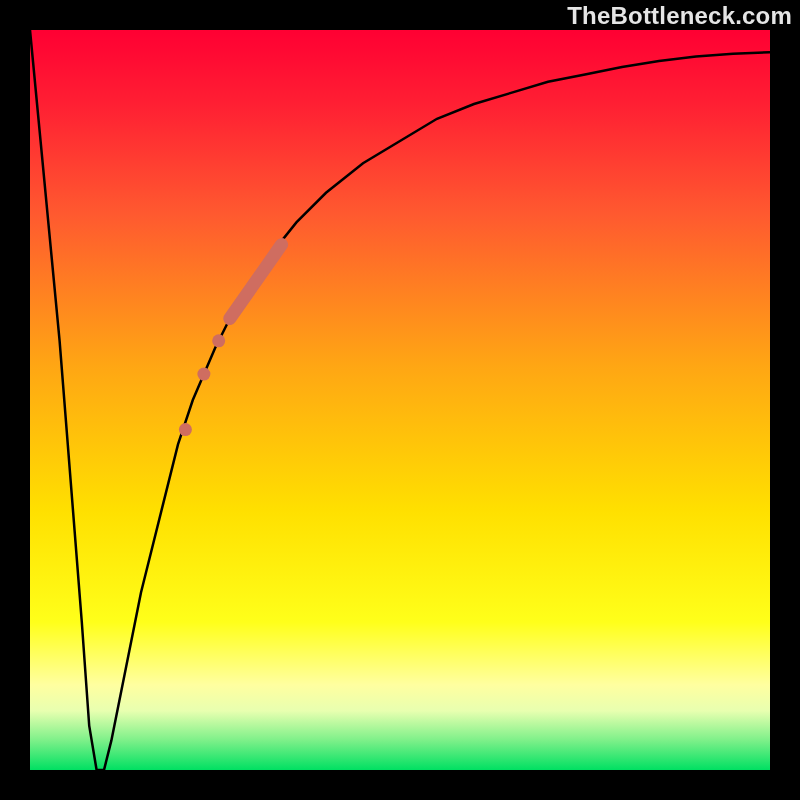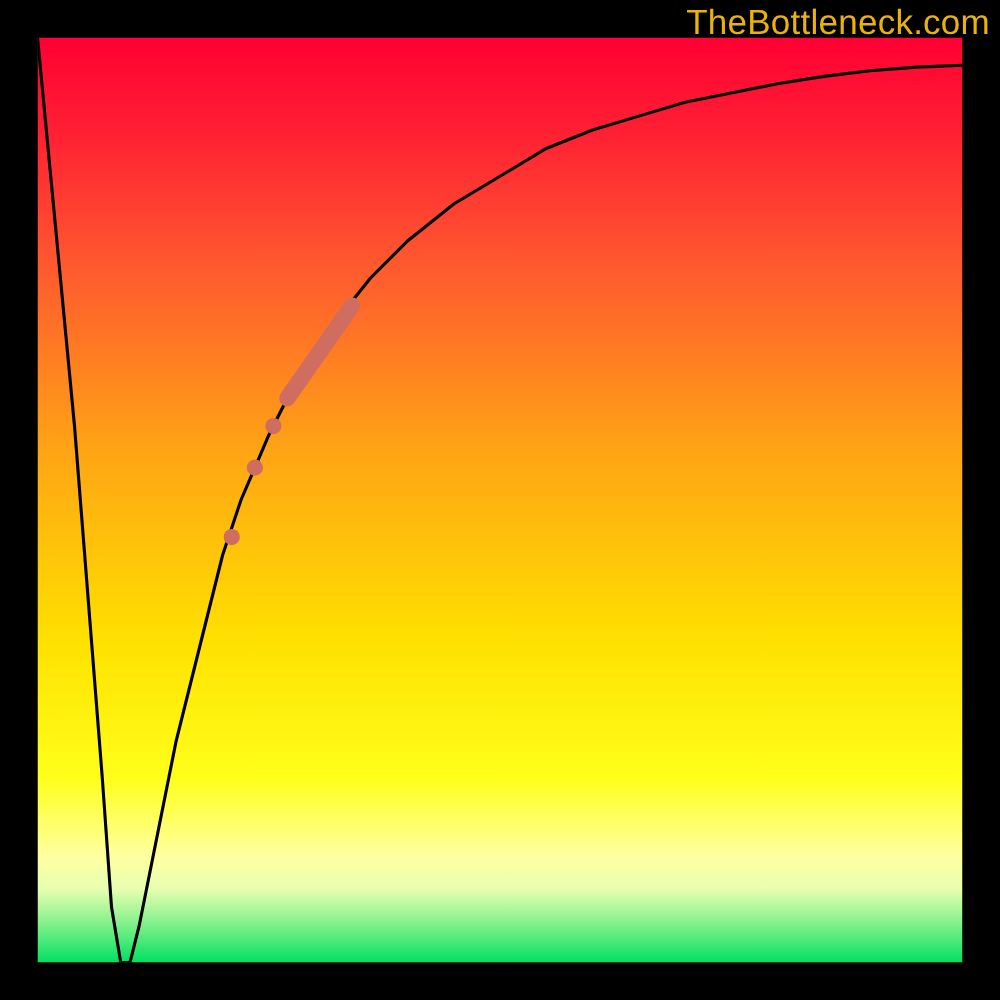--- a/index.html
+++ b/index.html
@@ -14,23 +14,23 @@
   .frame {
     position: relative;
     width: 800px;
     height: 800px;
     background: #000;
   }
   .watermark {
     position: absolute;
     top: 2px;
     right: 8px;
-    font-size: 28px;
-    font-weight: 400;
-    color: #eab308;
+    font-size: 24px;
+    font-weight: 700;
+    color: #e5e5e5;
     letter-spacing: 0.2px;
     z-index: 10;
   }
   .plot-area {
     position: absolute;
     left: 30px;
     top: 30px;
     width: 740px;
     height: 740px;
   }

